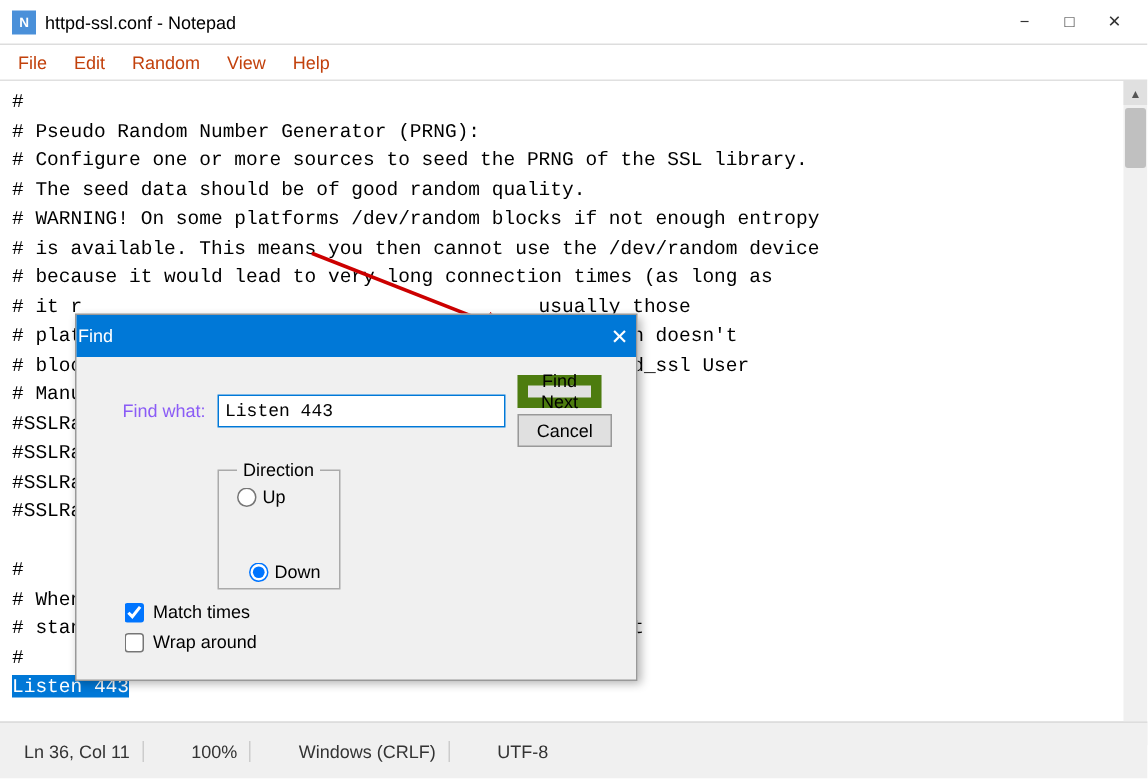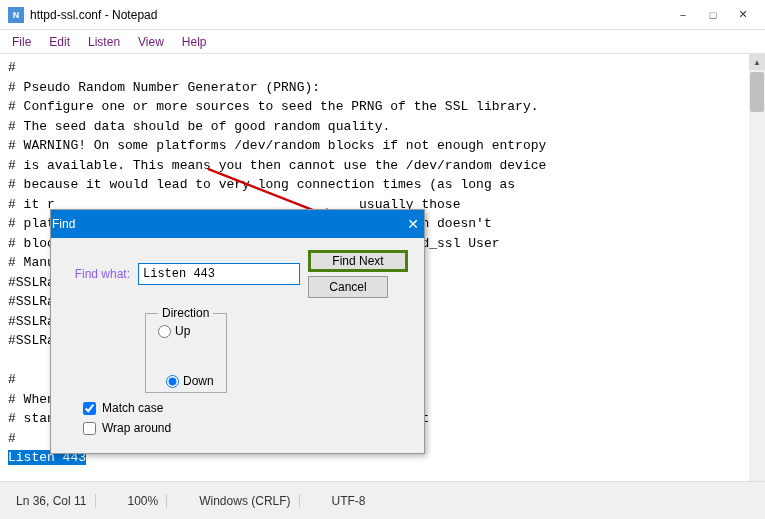--- a/index.html
+++ b/index.html
@@ -64,21 +64,21 @@
       align-items: center;
       padding: 2px 4px;
       height: 24px;
       border-bottom: 1px solid #e0e0e0;
       gap: 2px;
     }
     .menu-item {
       padding: 2px 8px;
       cursor: pointer;
       font-size: 12px;
-      color: #701a75;
+      color: #c2410c;
       border-radius: 2px;
     }
 
     
     .editor-container {
       position: relative;
       width: 100%;
       height: calc(519px - 30px - 24px - 22px);
       overflow: hidden;
       background: #fff;
@@ -208,24 +208,24 @@
       flex: 1;
       height: 22px;
       border: 1px solid #0078d7;
       padding: 2px 4px;
       font-family: 'Courier New', monospace;
       font-size: 12px;
       outline: none;
       background: #fff;
     }
     .find-next-btn {
-      width: 100px;
+      width: 56px;
       height: 22px;
       background: #e0e0e0;
-      border: 3px solid #4d7c0f;
+      border: 7px solid #4d7c0f;
       cursor: pointer;
       font-size: 12px;
       display: flex;
       align-items: center;
       justify-content: center;
     }
     .radio-option {
       display: flex;
       align-items: center;
       gap: 4px;
@@ -243,21 +243,21 @@
       margin-bottom: 6px;
       margin-left: 16px;
       font-size: 12px;
       cursor: pointer;
     }
     .checkbox-row input[type=checkbox] {
       cursor: pointer;
     }
 
     .cancel-btn {
-      width: 80px;
+      width: 63px;
       height: 22px;
       background: #e0e0e0;
       border: 1px solid #999;
       cursor: pointer;
       font-size: 12px;
       display: flex;
       align-items: center;
       justify-content: center;
     }
 
@@ -282,21 +282,21 @@
   <div class="title-bar-controls">
     <button class="title-btn">−</button>
     <button class="title-btn">□</button>
     <button class="title-btn close">✕</button>
   </div>
 </div>
 
 <div class="menu-bar">
   <div class="menu-item">File</div>
   <div class="menu-item">Edit</div>
-  <div class="menu-item">Listen</div>
+  <div class="menu-item">Random</div>
   <div class="menu-item">View</div>
   <div class="menu-item">Help</div>
 </div>
 
 <div class="editor-container">
   <div class="editor-content"><span>#
 # Pseudo Random Number Generator (PRNG):
 # Configure one or more sources to seed the PRNG of the SSL library.
 # The seed data should be of good random quality.
 # WARNING! On some platforms /dev/random blocks if not enough entropy
@@ -371,21 +371,21 @@
           </label>
           <label class="radio-option" style="margin-left:8px;margin-top:36px;">
             <input type="radio" name="direction" value="down" checked="" style="">
             <span>Down</span>
           </label>
         </fieldset>
       </div>
 
       <label class="checkbox-row">
         <input type="checkbox" checked="" style="">
-        <span>Match case</span>
+        <span>Match times</span>
       </label>
 
       <label class="checkbox-row">
         <input type="checkbox" style="">
         <span>Wrap around</span>
       </label>
     </div>
   </div>
 
 </div>

